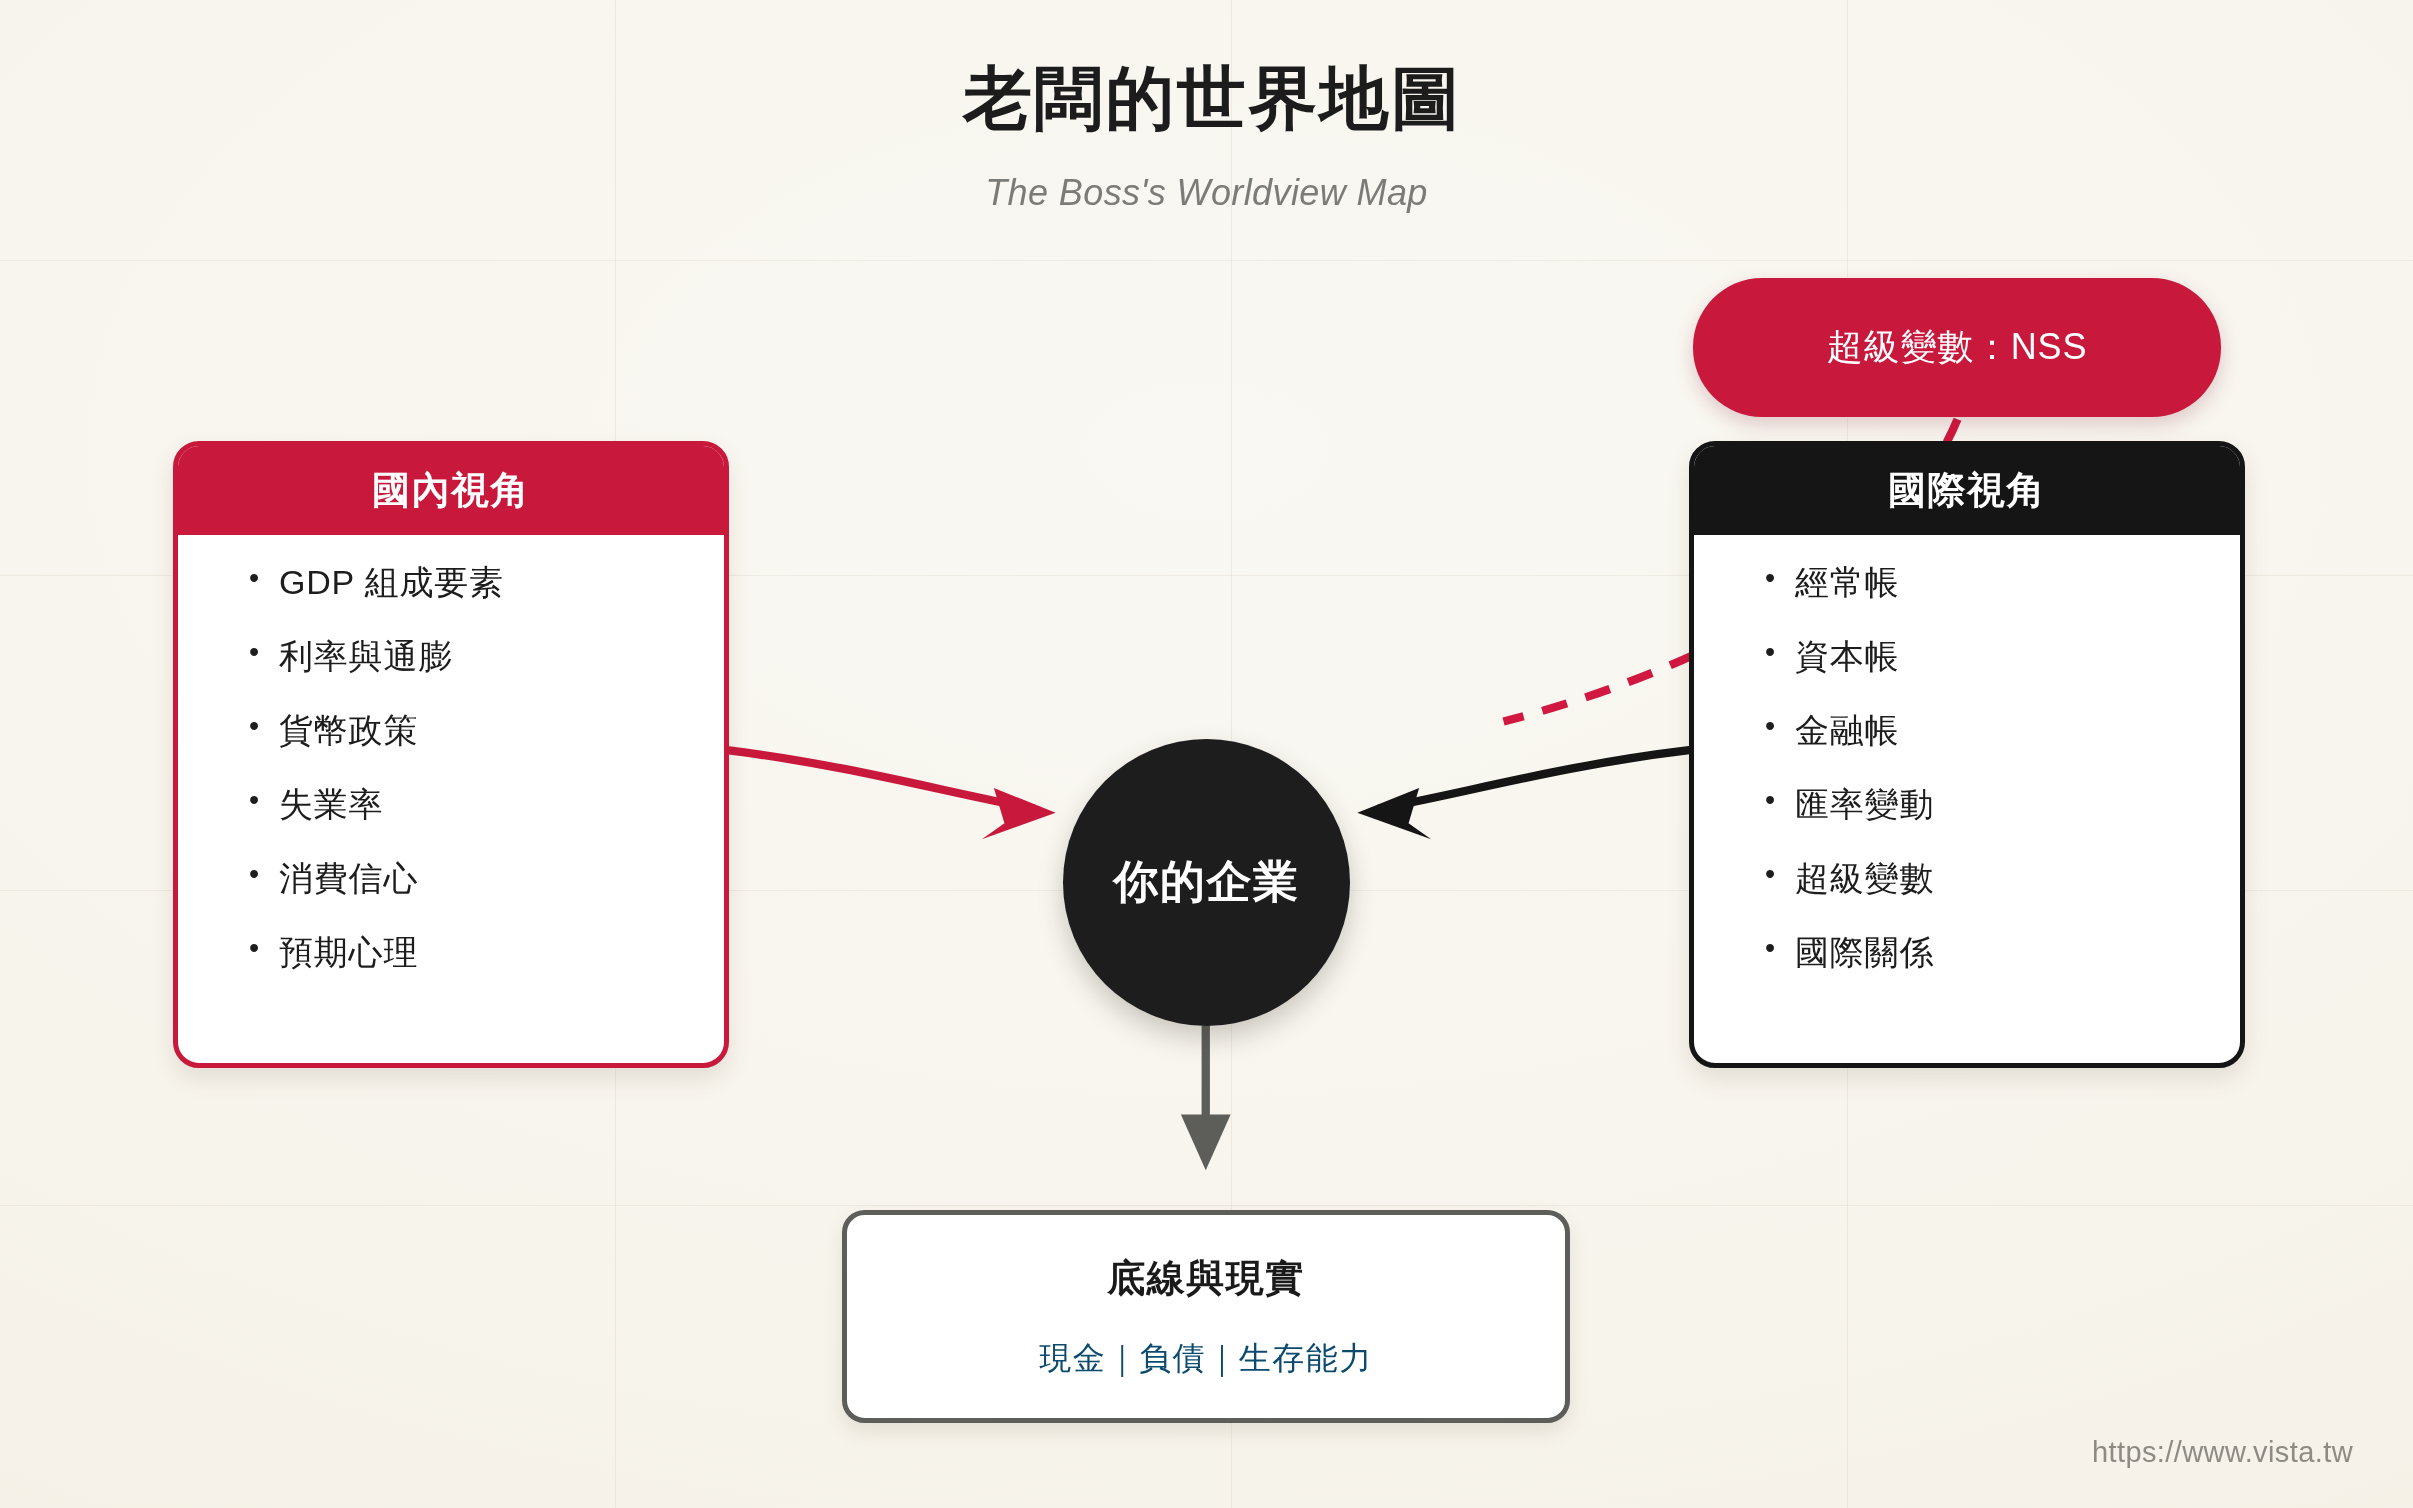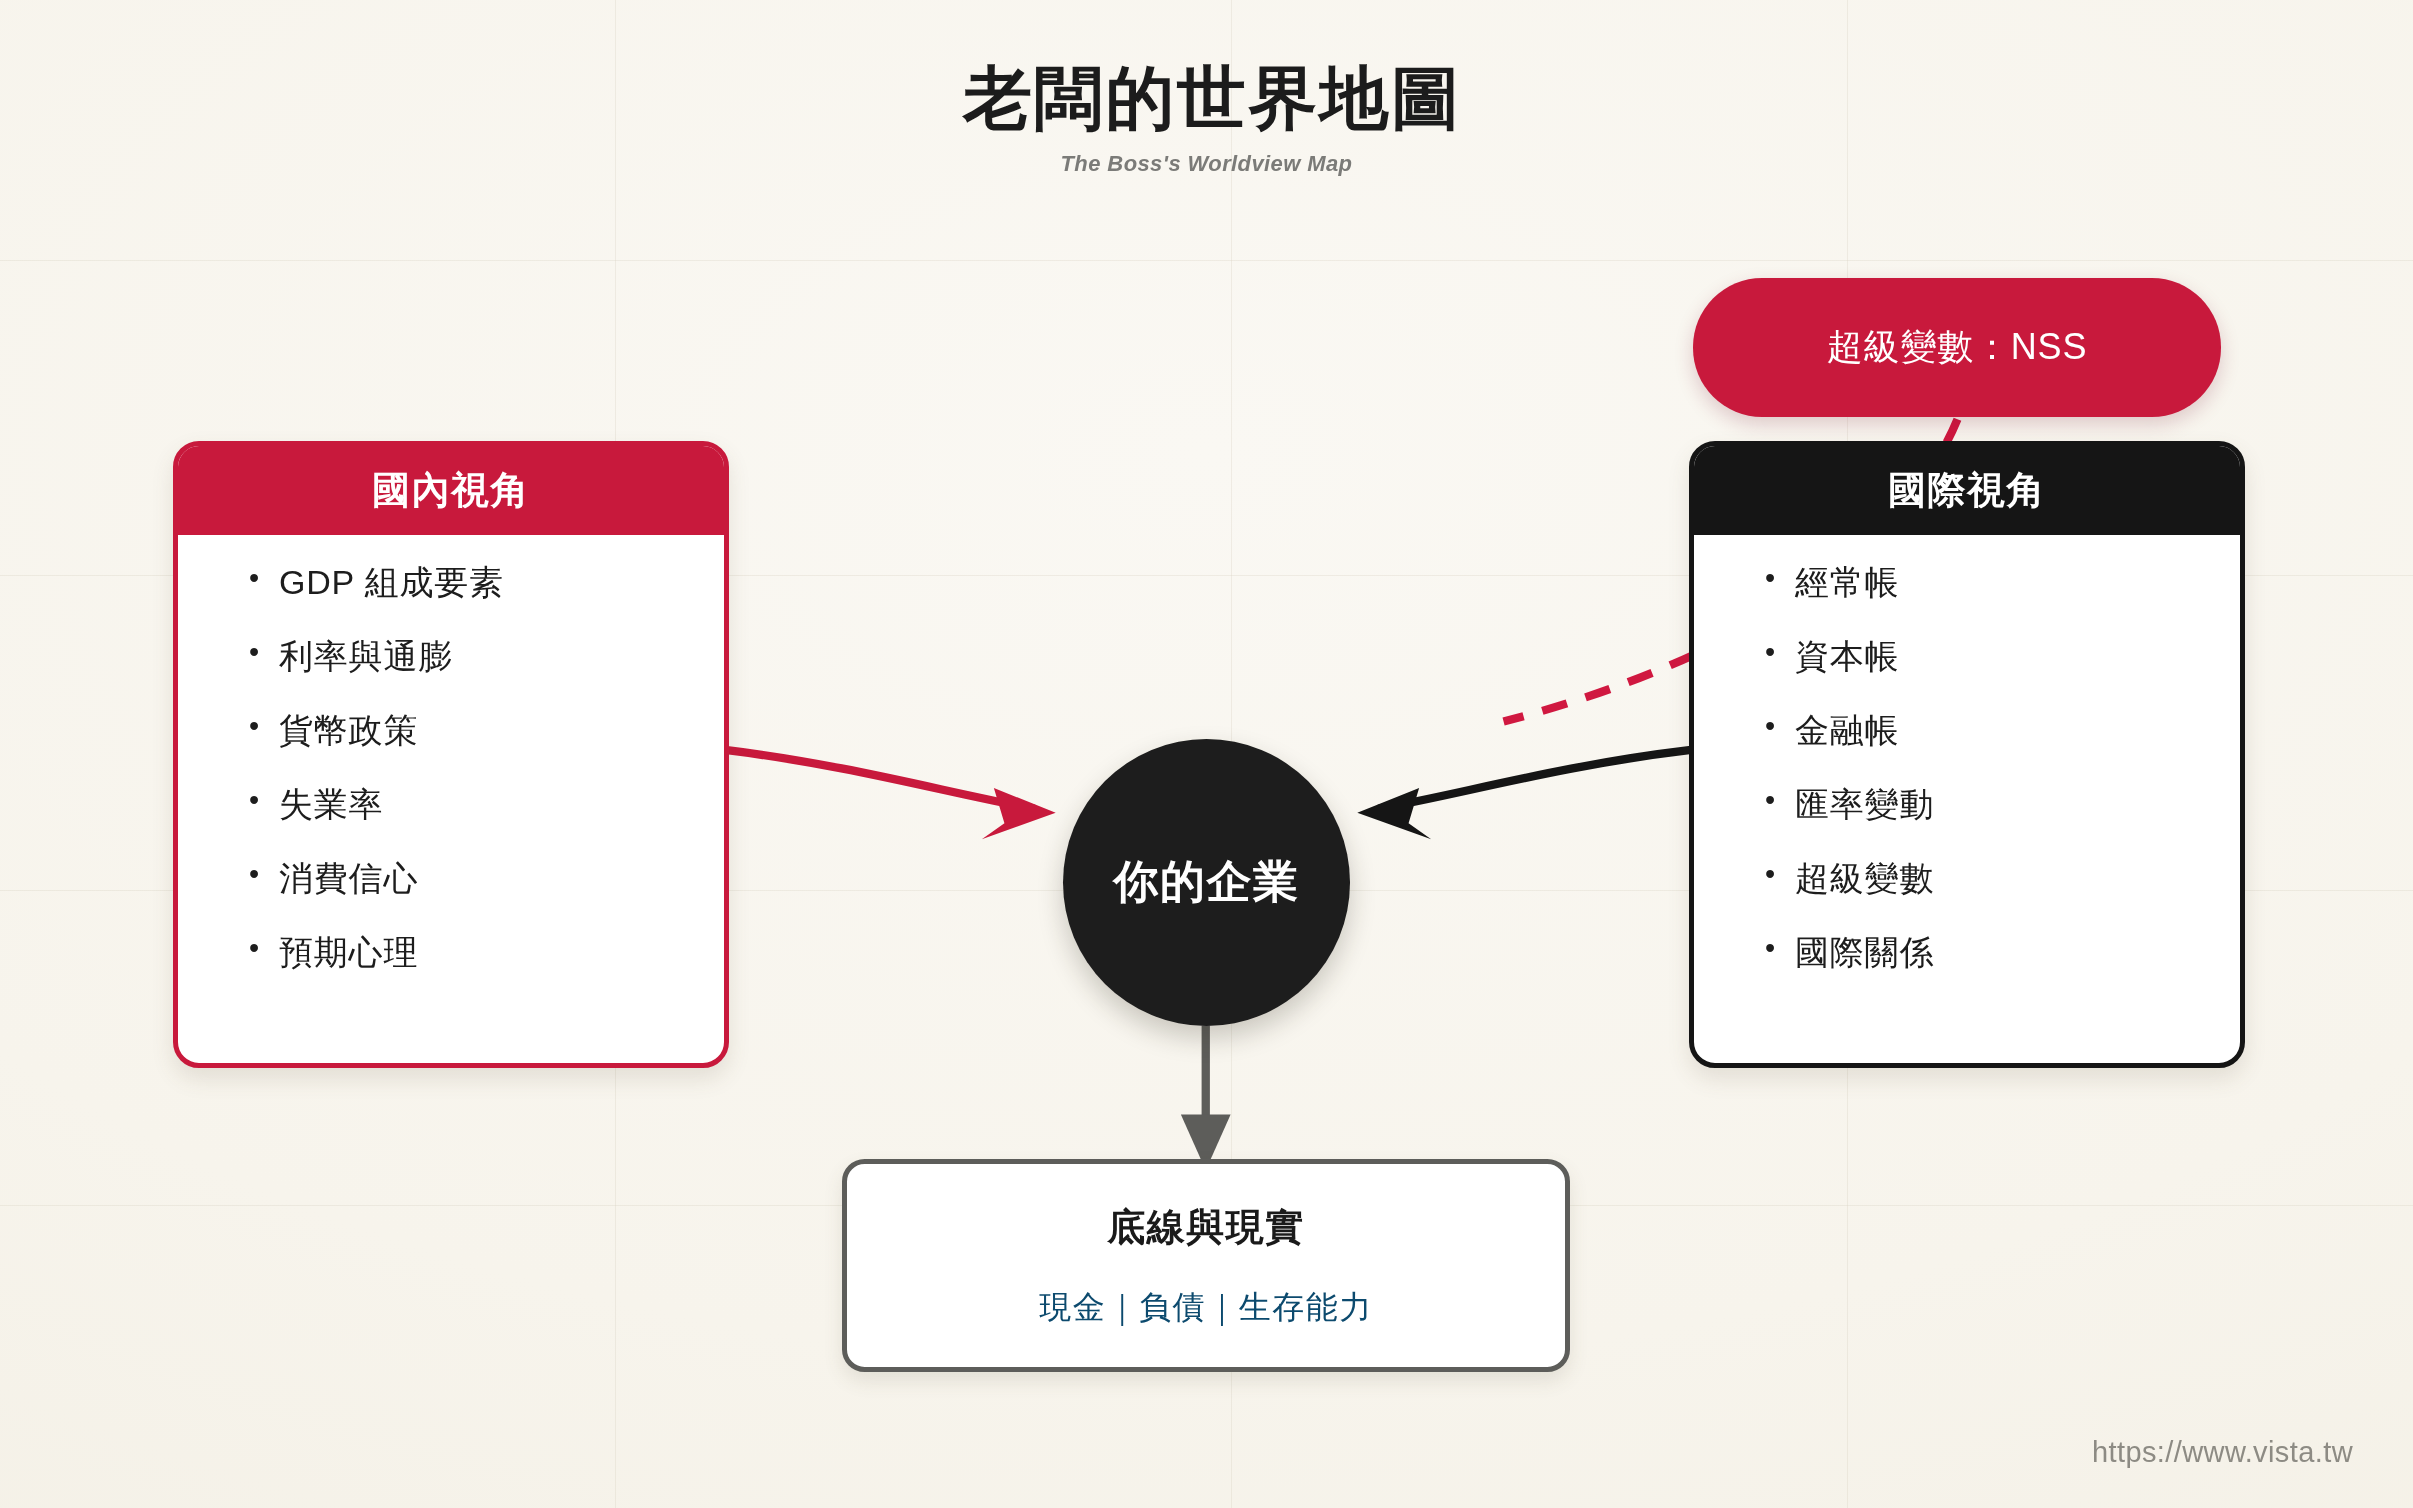--- a/index.html
+++ b/index.html
@@ -34,24 +34,24 @@
   }
   .title {
     font-size: 69px;
     font-weight: 700;
     color: #1c1c1c;
     letter-spacing: 2.3px;
     line-height: 1.08;
     margin-left: 12px;
   }
   .subtitle {
-    margin-top: 14px;
-    font-size: 22px;
+    margin-top: 35px;
+    font-size: 36px;
     font-style: italic;
-    font-weight: 700;
+    font-weight: 400;
     color: #7b7b78;
     letter-spacing: 0.4px;
   }
 
   
   #links {
     position: absolute;
     left: 0; top: 0;
     width: 2413px; height: 1508px;
     pointer-events: none;
@@ -157,21 +157,21 @@
     font-weight: 700;
     color: #ffffff;
     line-height: 1.16;
     letter-spacing: 1.5px;
   }
 
   
   .bottom-box {
     position: absolute;
     left: 842px;
-    top: 1159px;
+    top: 1210px;
     width: 728px;
     height: 213px;
     background: #ffffff;
     border: 5.3px solid #5d5d5a;
     border-radius: 22.6px;
     box-sizing: border-box;
     display: flex;
     flex-direction: column;
     align-items: center;
     justify-content: center;

